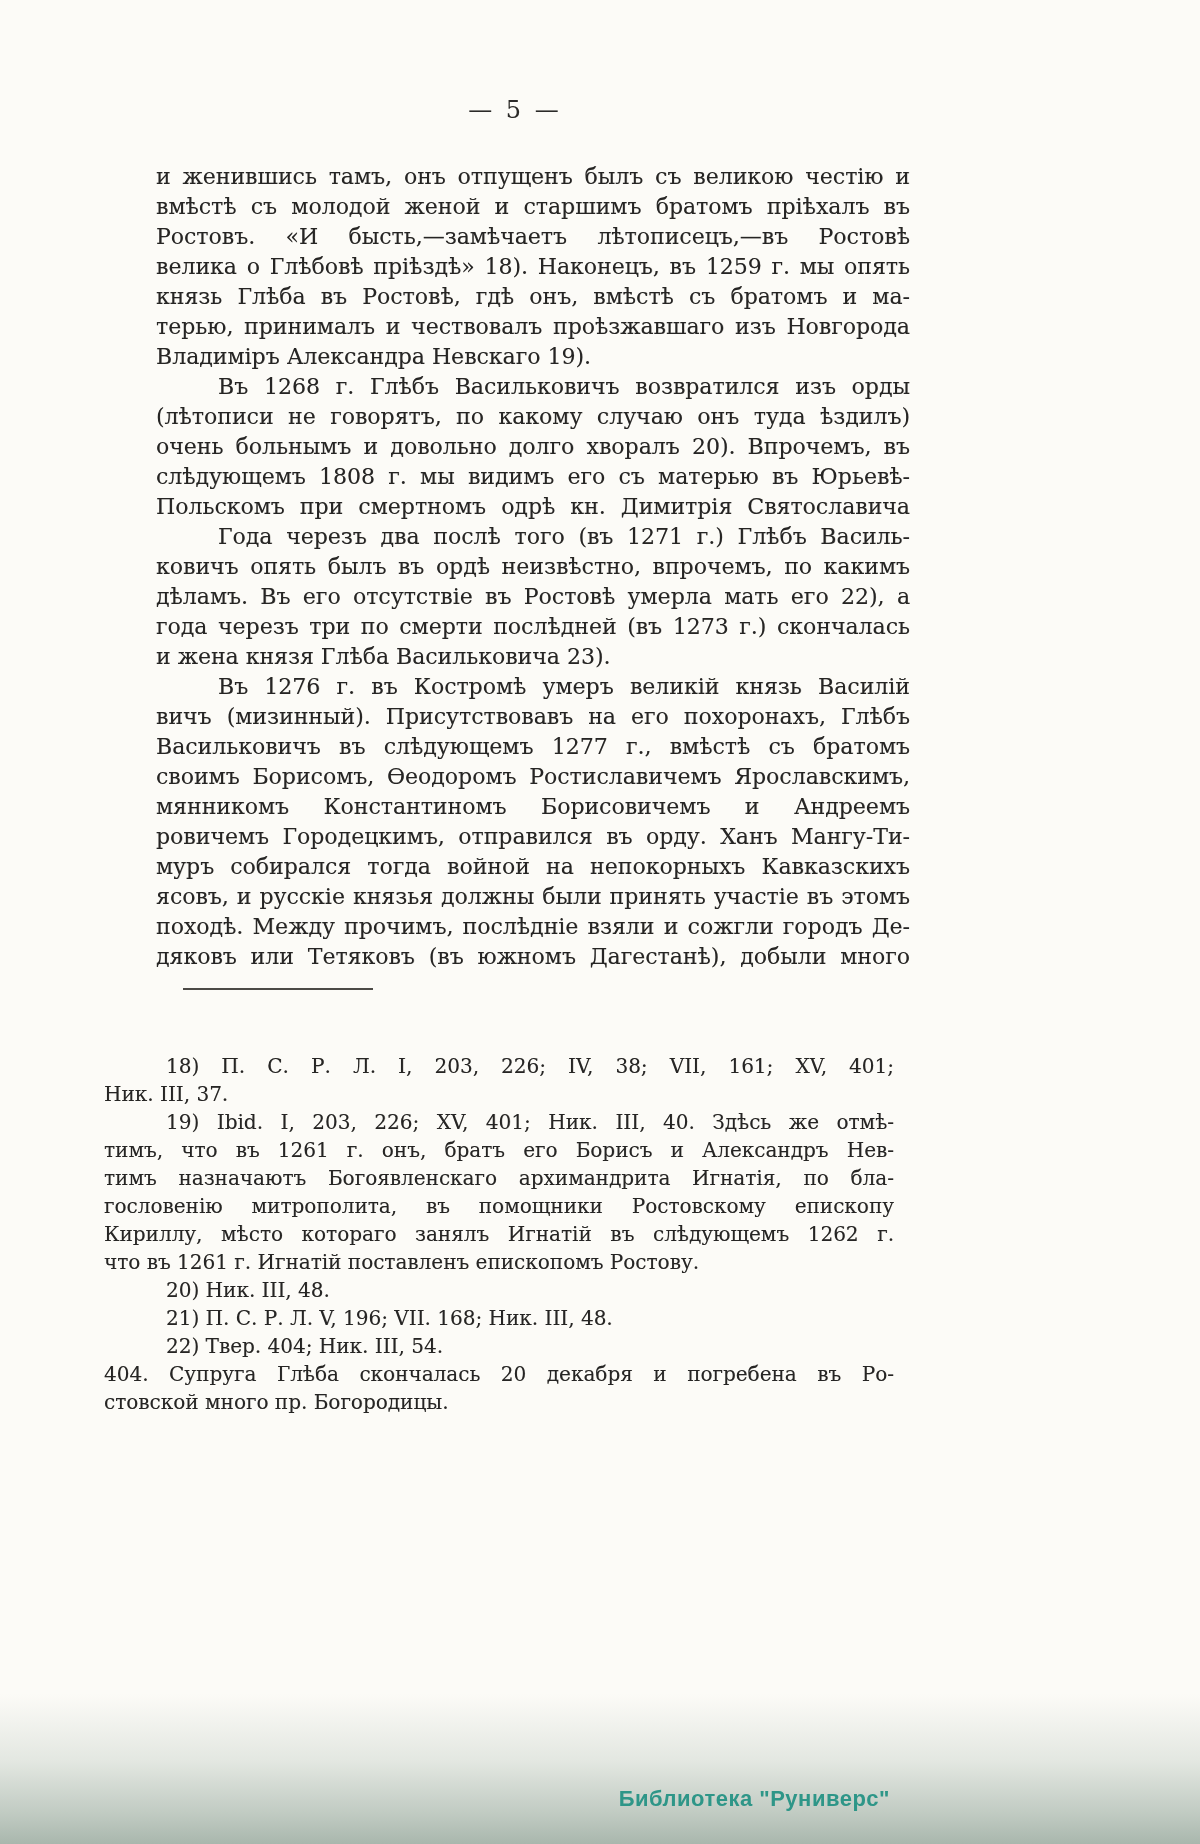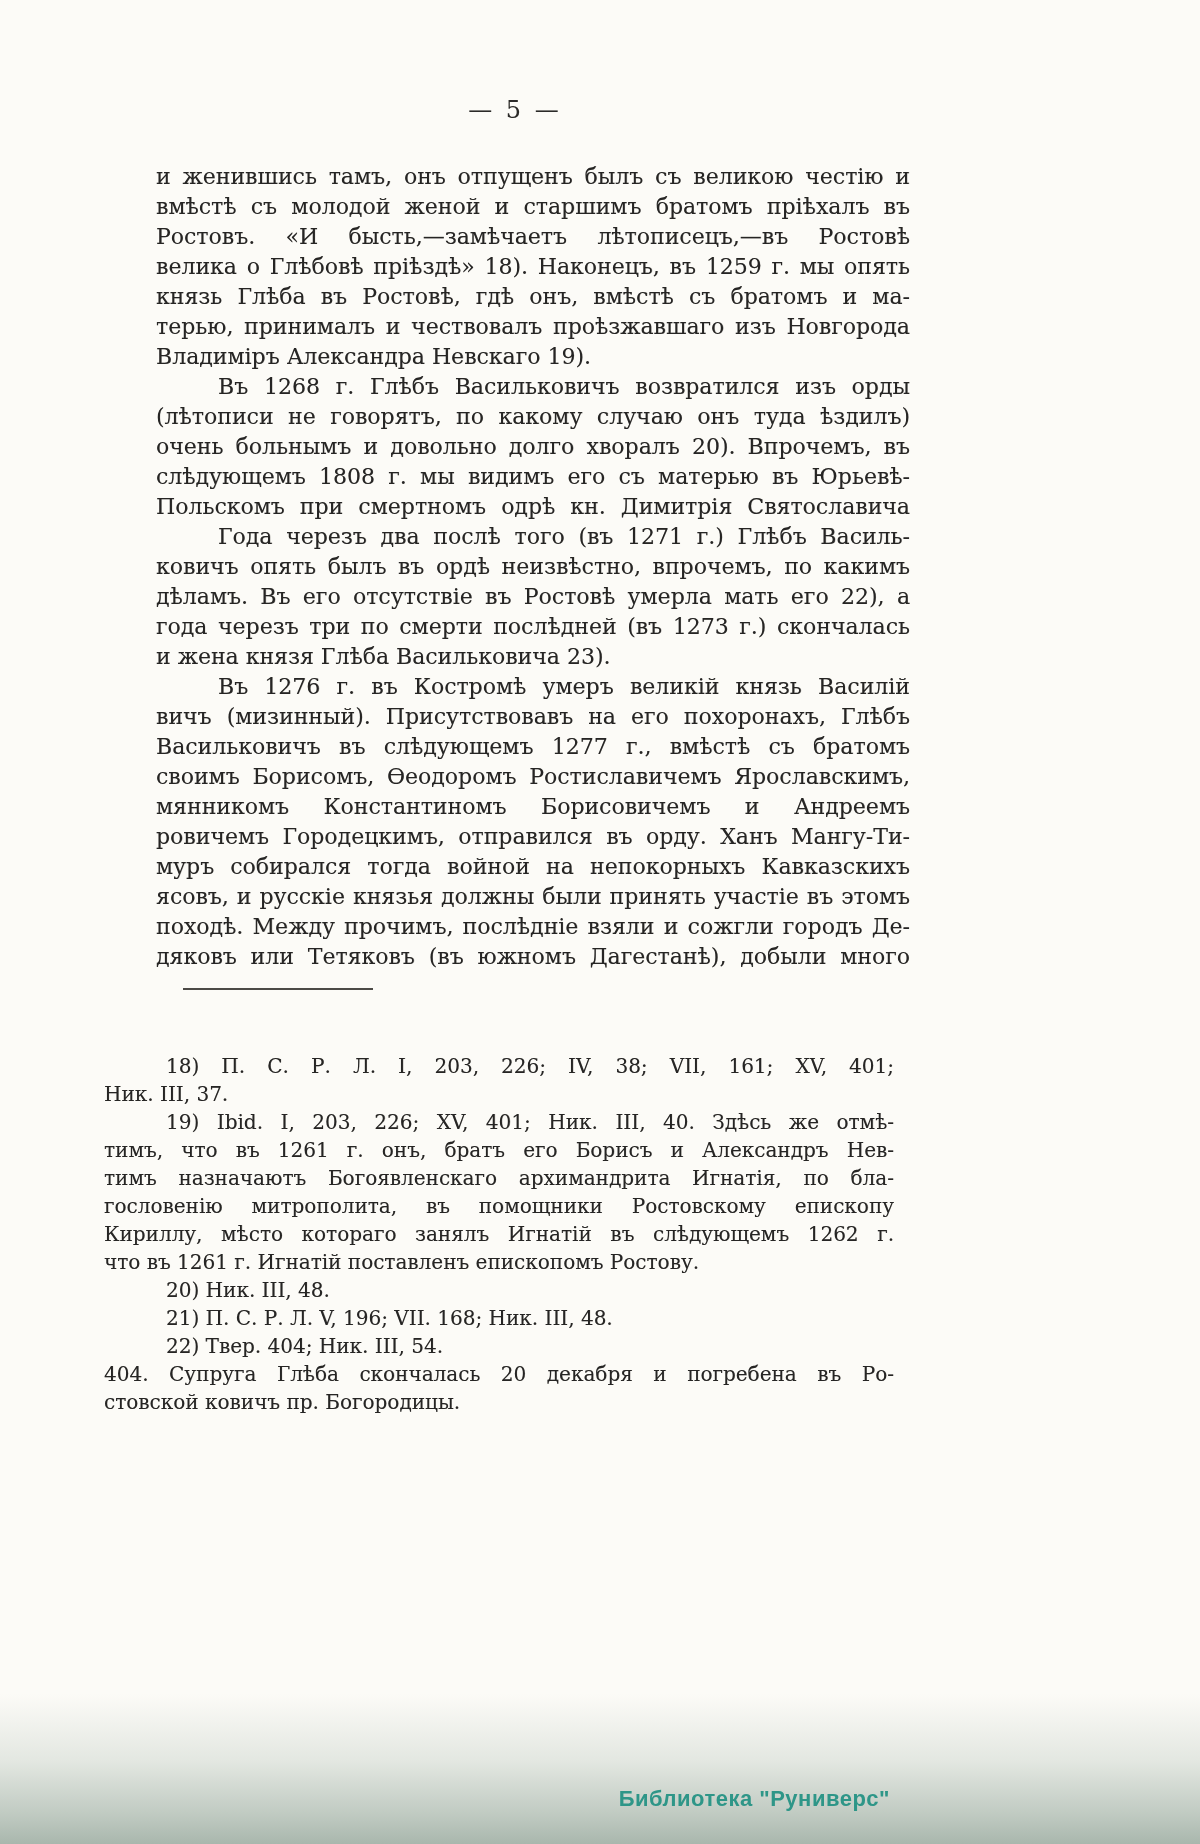--- a/index.html
+++ b/index.html
@@ -153,21 +153,21 @@
         <div class="tline first lastline">20) Ник. III, 48.</div>
       </div>
     <div class="para fn">
         <div class="tline first lastline">21) П. С. Р. Л. V, 196; VII. 168; Ник. III, 48.</div>
       </div>
     <div class="para fn">
         <div class="tline first lastline">22) Твер. 404; Ник. III, 54.</div>
       </div>
     <div class="para fn">
         <div class="tline">404. Супруга Глѣба скончалась 20 декабря и погребена  въ Ро-</div>
-        <div class="tline lastline">стовской ковичъ пр. Богородицы.</div>
+        <div class="tline lastline">стовской много пр. Богородицы.</div>
       </div>
   </div>
 
   <div class="scan-footer">
     <div class="watermark" style="color: rgb(46, 150, 136);">Библиотека "Руниверс"</div>
   </div>
 
 </div>
 
 </body></html>

